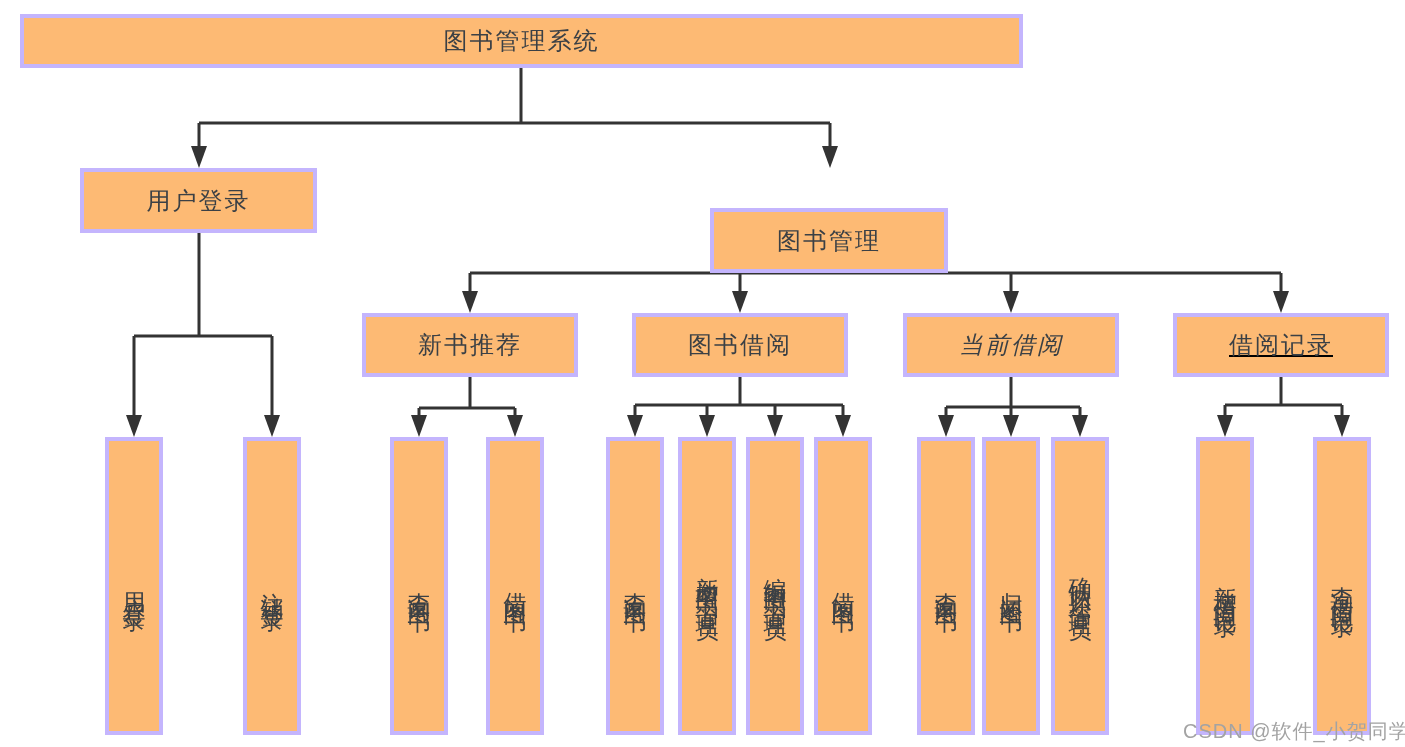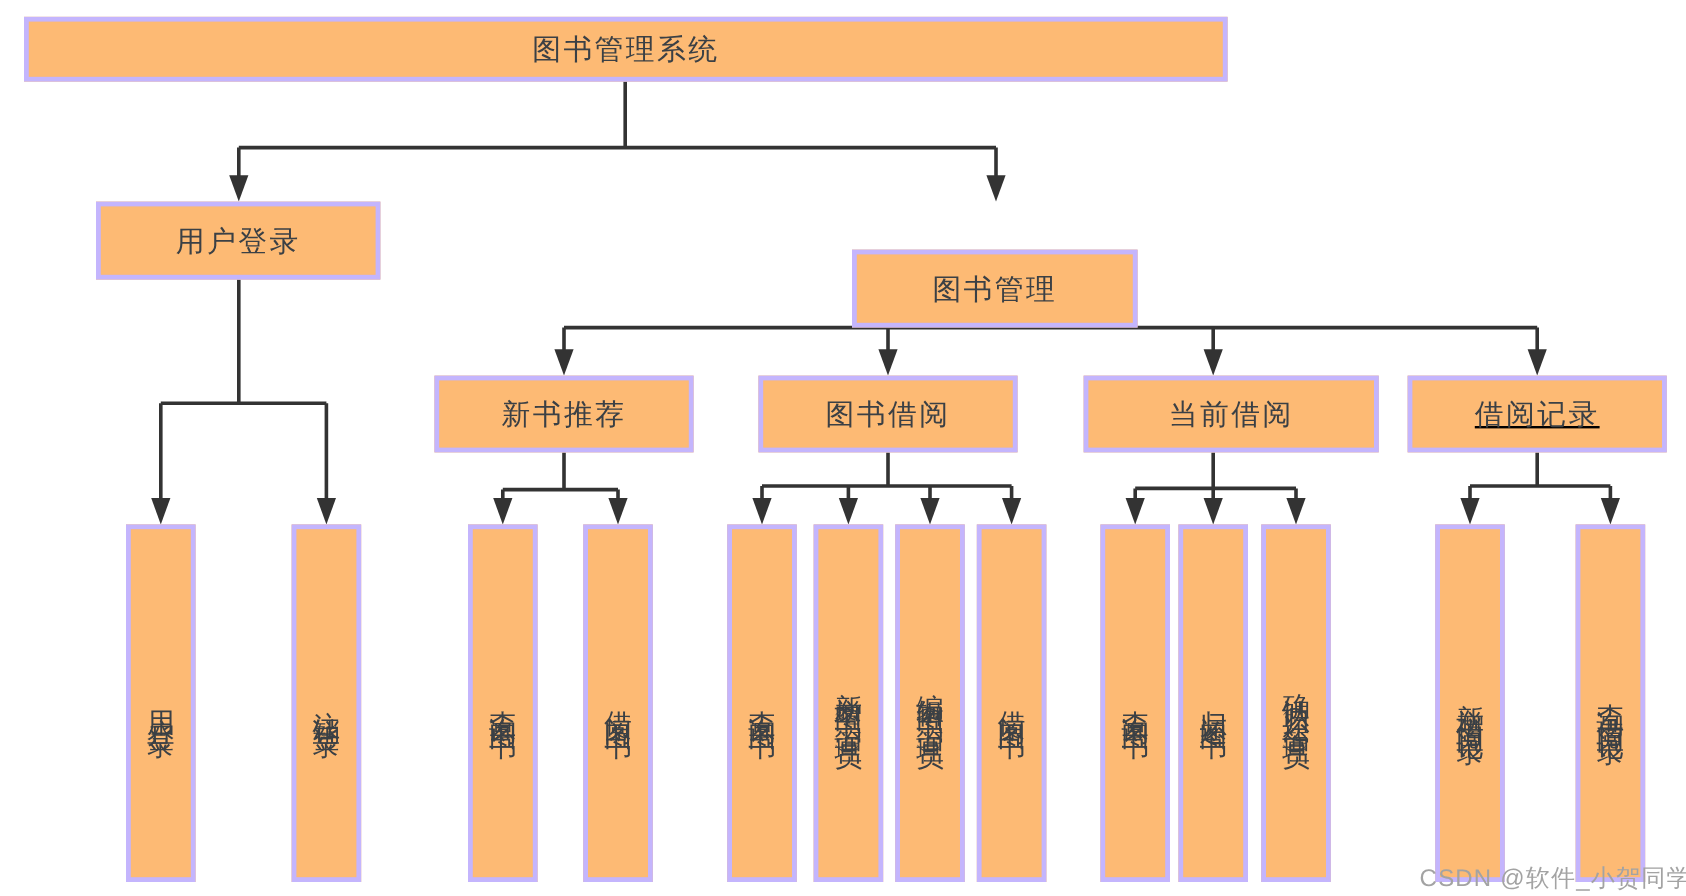--- a/index.html
+++ b/index.html
@@ -127,21 +127,21 @@
   <div class="node" style="left:710px; top:168px; width:238px; height:65px;margin-top:40px;">
     <span class="lbl">图书管理</span>
   </div>
 
   <div class="node" style="left:362px; top:313px; width:216px; height:64px;text-align:center;">
     <span class="lbl">新书推荐</span>
   </div>
   <div class="node" style="left:632px; top:313px; width:216px; height:64px;text-align:right;">
     <span class="lbl">图书借阅</span>
   </div>
-  <div class="node" style="left:903px; top:313px; width:246px; height:64px;">
+  <div class="node" style="left:903px; top:313px; width:216px; height:64px;font-style:italic;">
     <span class="lbl">当前借阅</span>
   </div>
   <div class="node" style="left:1173px; top:313px; width:216px; height:64px;text-decoration:underline;">
     <span class="lbl">借阅记录</span>
   </div>
 
   <div class="node v" style="left:105px; top:437px; width:58px; height:298px;">
     <span class="lbl">用户登录</span>
   </div>
   <div class="node v" style="left:243px; top:437px; width:58px; height:298px;">

